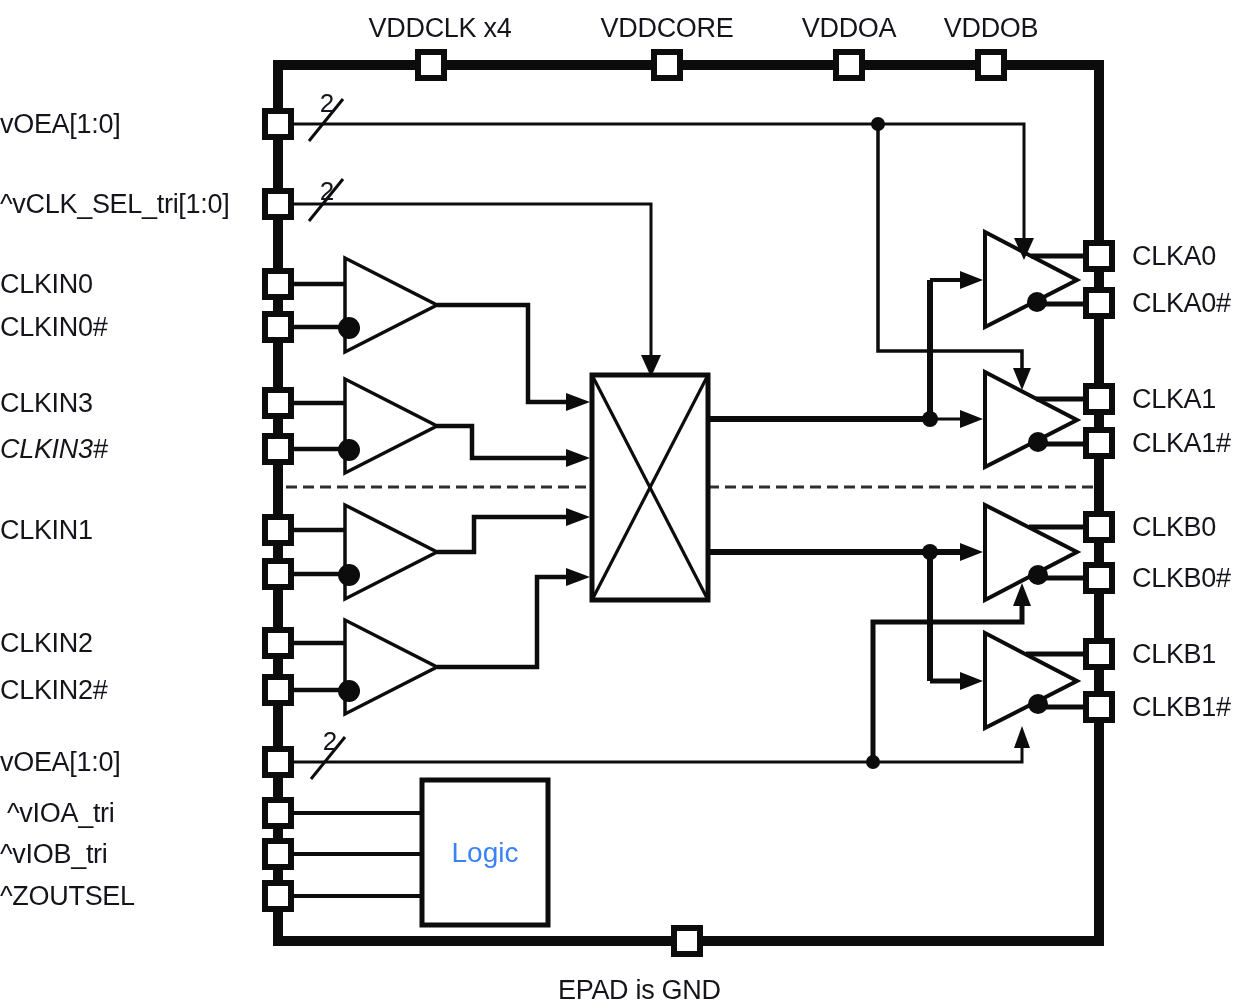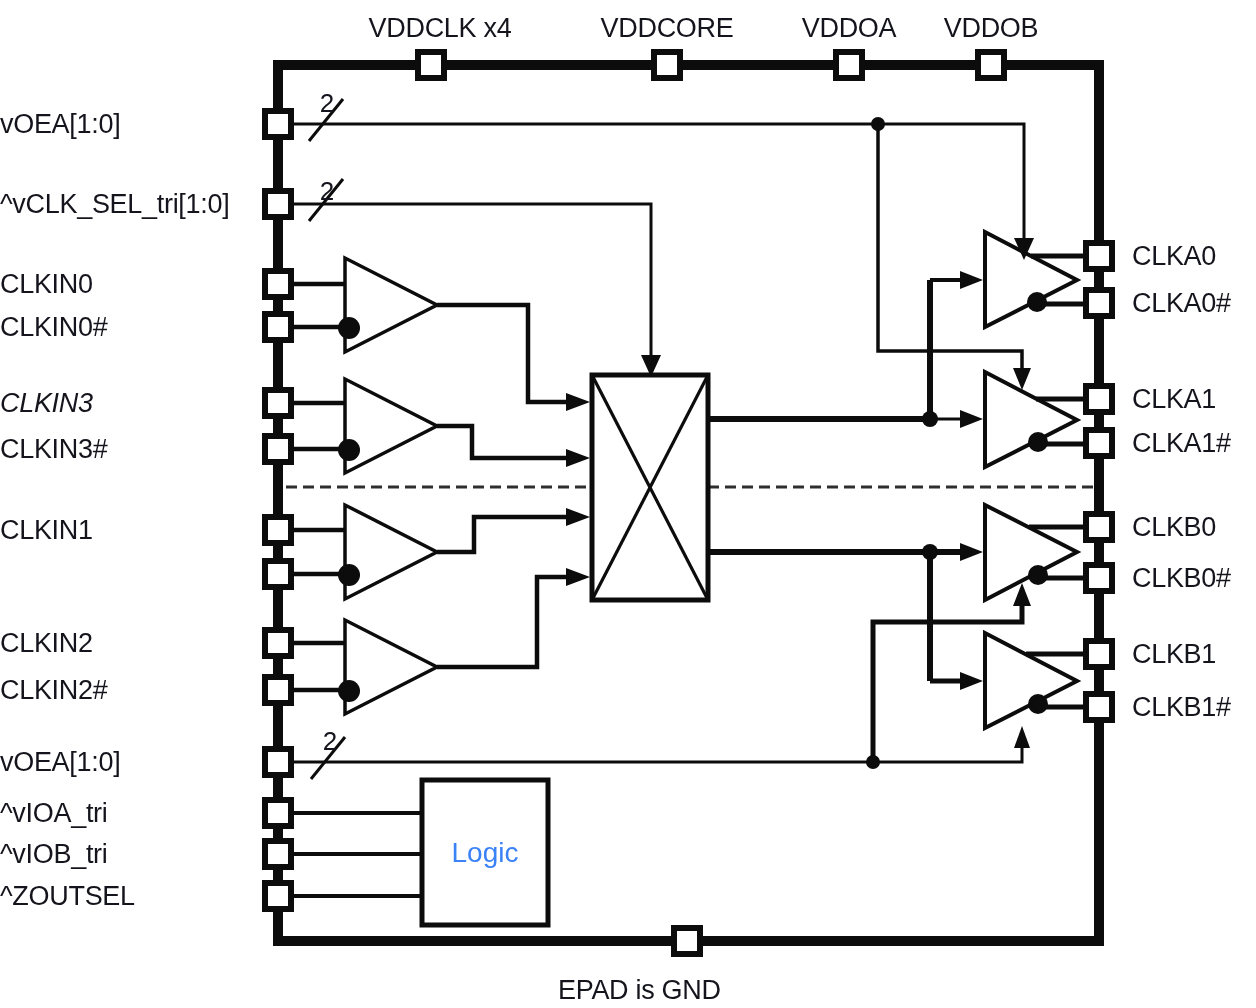--- a/index.html
+++ b/index.html
@@ -229,27 +229,27 @@
 
   <div class="lbl lbl-top" style="left:340px;">VDDCLK x4</div>
   <div class="lbl lbl-top" style="left:567px;">VDDCORE</div>
   <div class="lbl lbl-top" style="left:891px;">VDDOB</div>
   <div class="lbl lbl-top" style="left:749px;">VDDOA</div>
 
   <div class="lbl lbl-left" style="top:108px;">vOEA[1:0]</div>
   <div class="lbl lbl-left" style="top:188px;">^vCLK_SEL_tri[1:0]</div>
   <div class="lbl lbl-left" style="top:268px;">CLKIN0</div>
   <div class="lbl lbl-left" style="top:311px;">CLKIN0#</div>
-  <div class="lbl lbl-left" style="top:387px;font-style:italic;">CLKIN3</div>
-  <div class="lbl lbl-left" style="top:433px;">CLKIN3#</div>
+  <div class="lbl lbl-left" style="top:387px;">CLKIN3</div>
+  <div class="lbl lbl-left" style="top:433px;font-style:italic;">CLKIN3#</div>
   <div class="lbl lbl-left" style="top:514px;">CLKIN1</div>
   <div class="lbl lbl-left" style="top:627px;">CLKIN2</div>
   <div class="lbl lbl-left" style="top:674px;">CLKIN2#</div>
   <div class="lbl lbl-left" style="top:746px;">vOEA[1:0]</div>
-  <div class="lbl lbl-left" style="top:797px;">^vIOA_tri</div>
+  <div class="lbl lbl-left" style="top:797px;margin-left:7px;">^vIOA_tri</div>
   <div class="lbl lbl-left" style="top:880px;">^ZOUTSEL</div>
   <div class="lbl lbl-left" style="top:838px;">^vIOB_tri</div>
 
   <div class="lbl lbl-right" style="top:240px;">CLKA0</div>
   <div class="lbl lbl-right" style="top:287px;">CLKA0#</div>
   <div class="lbl lbl-right" style="top:383px;">CLKA1</div>
   <div class="lbl lbl-right" style="top:427px;">CLKA1#</div>
   <div class="lbl lbl-right" style="top:511px;">CLKB0</div>
   <div class="lbl lbl-right" style="top:562px;">CLKB0#</div>
   <div class="lbl lbl-right" style="top:638px;">CLKB1</div>

